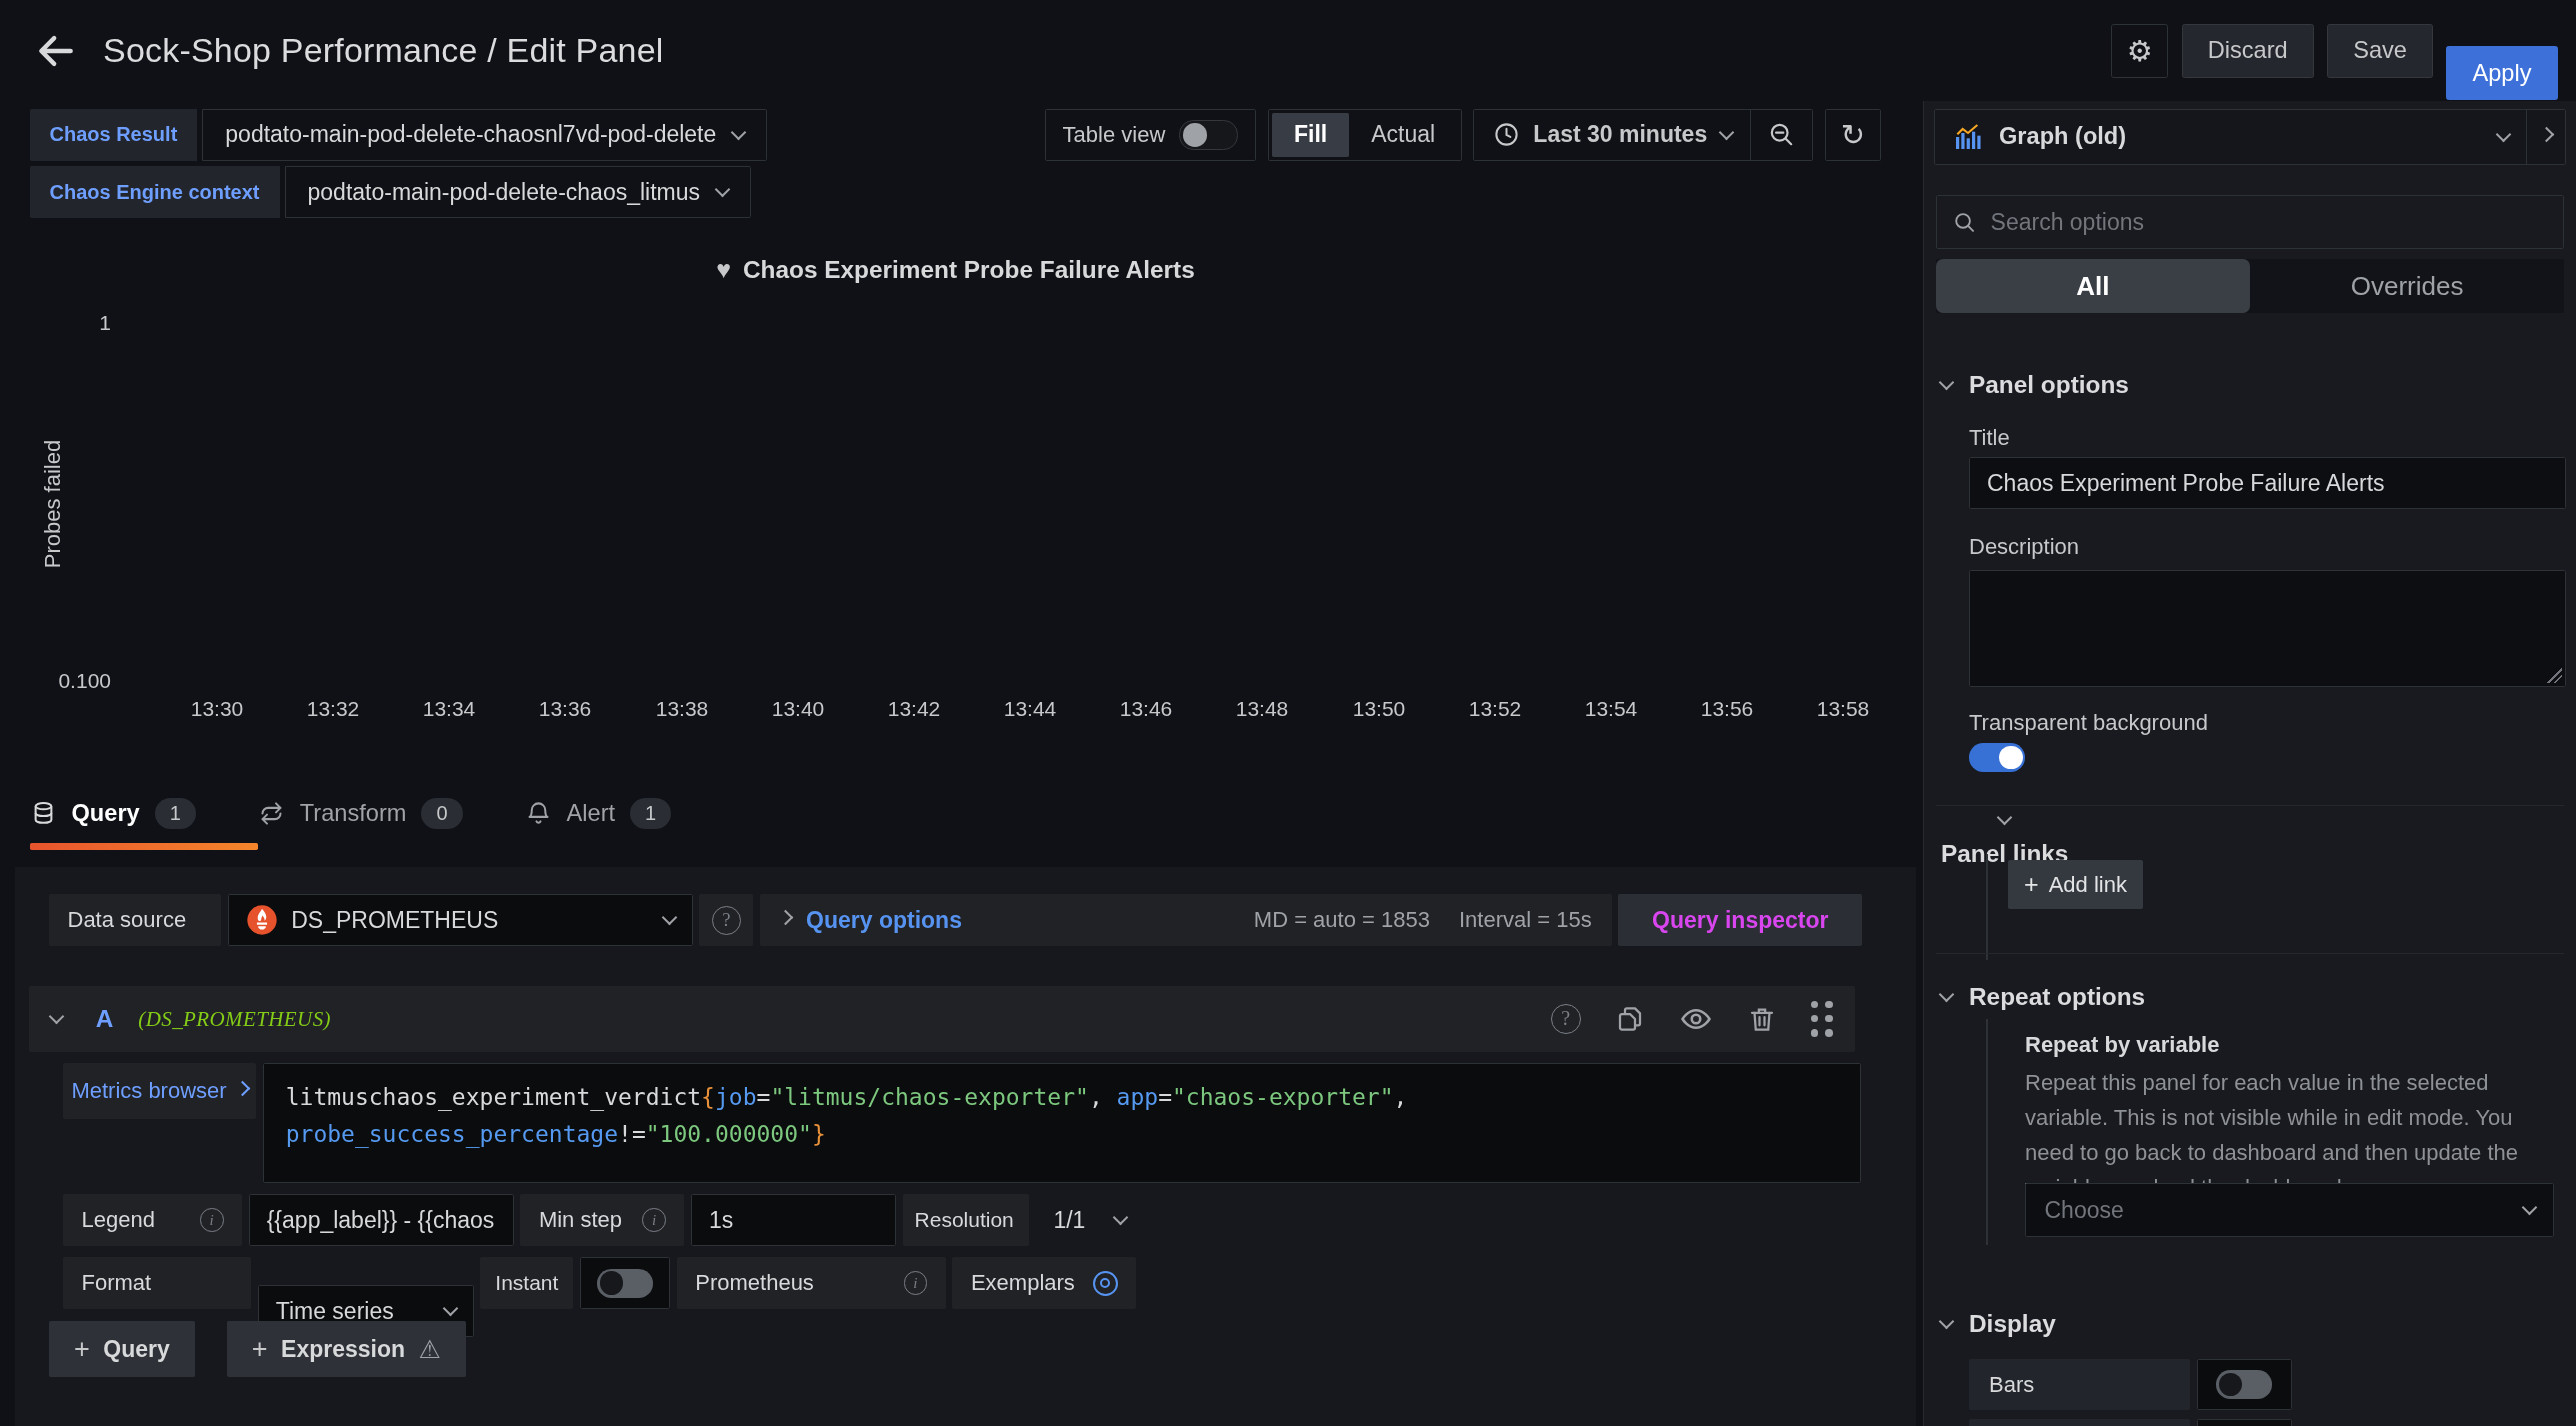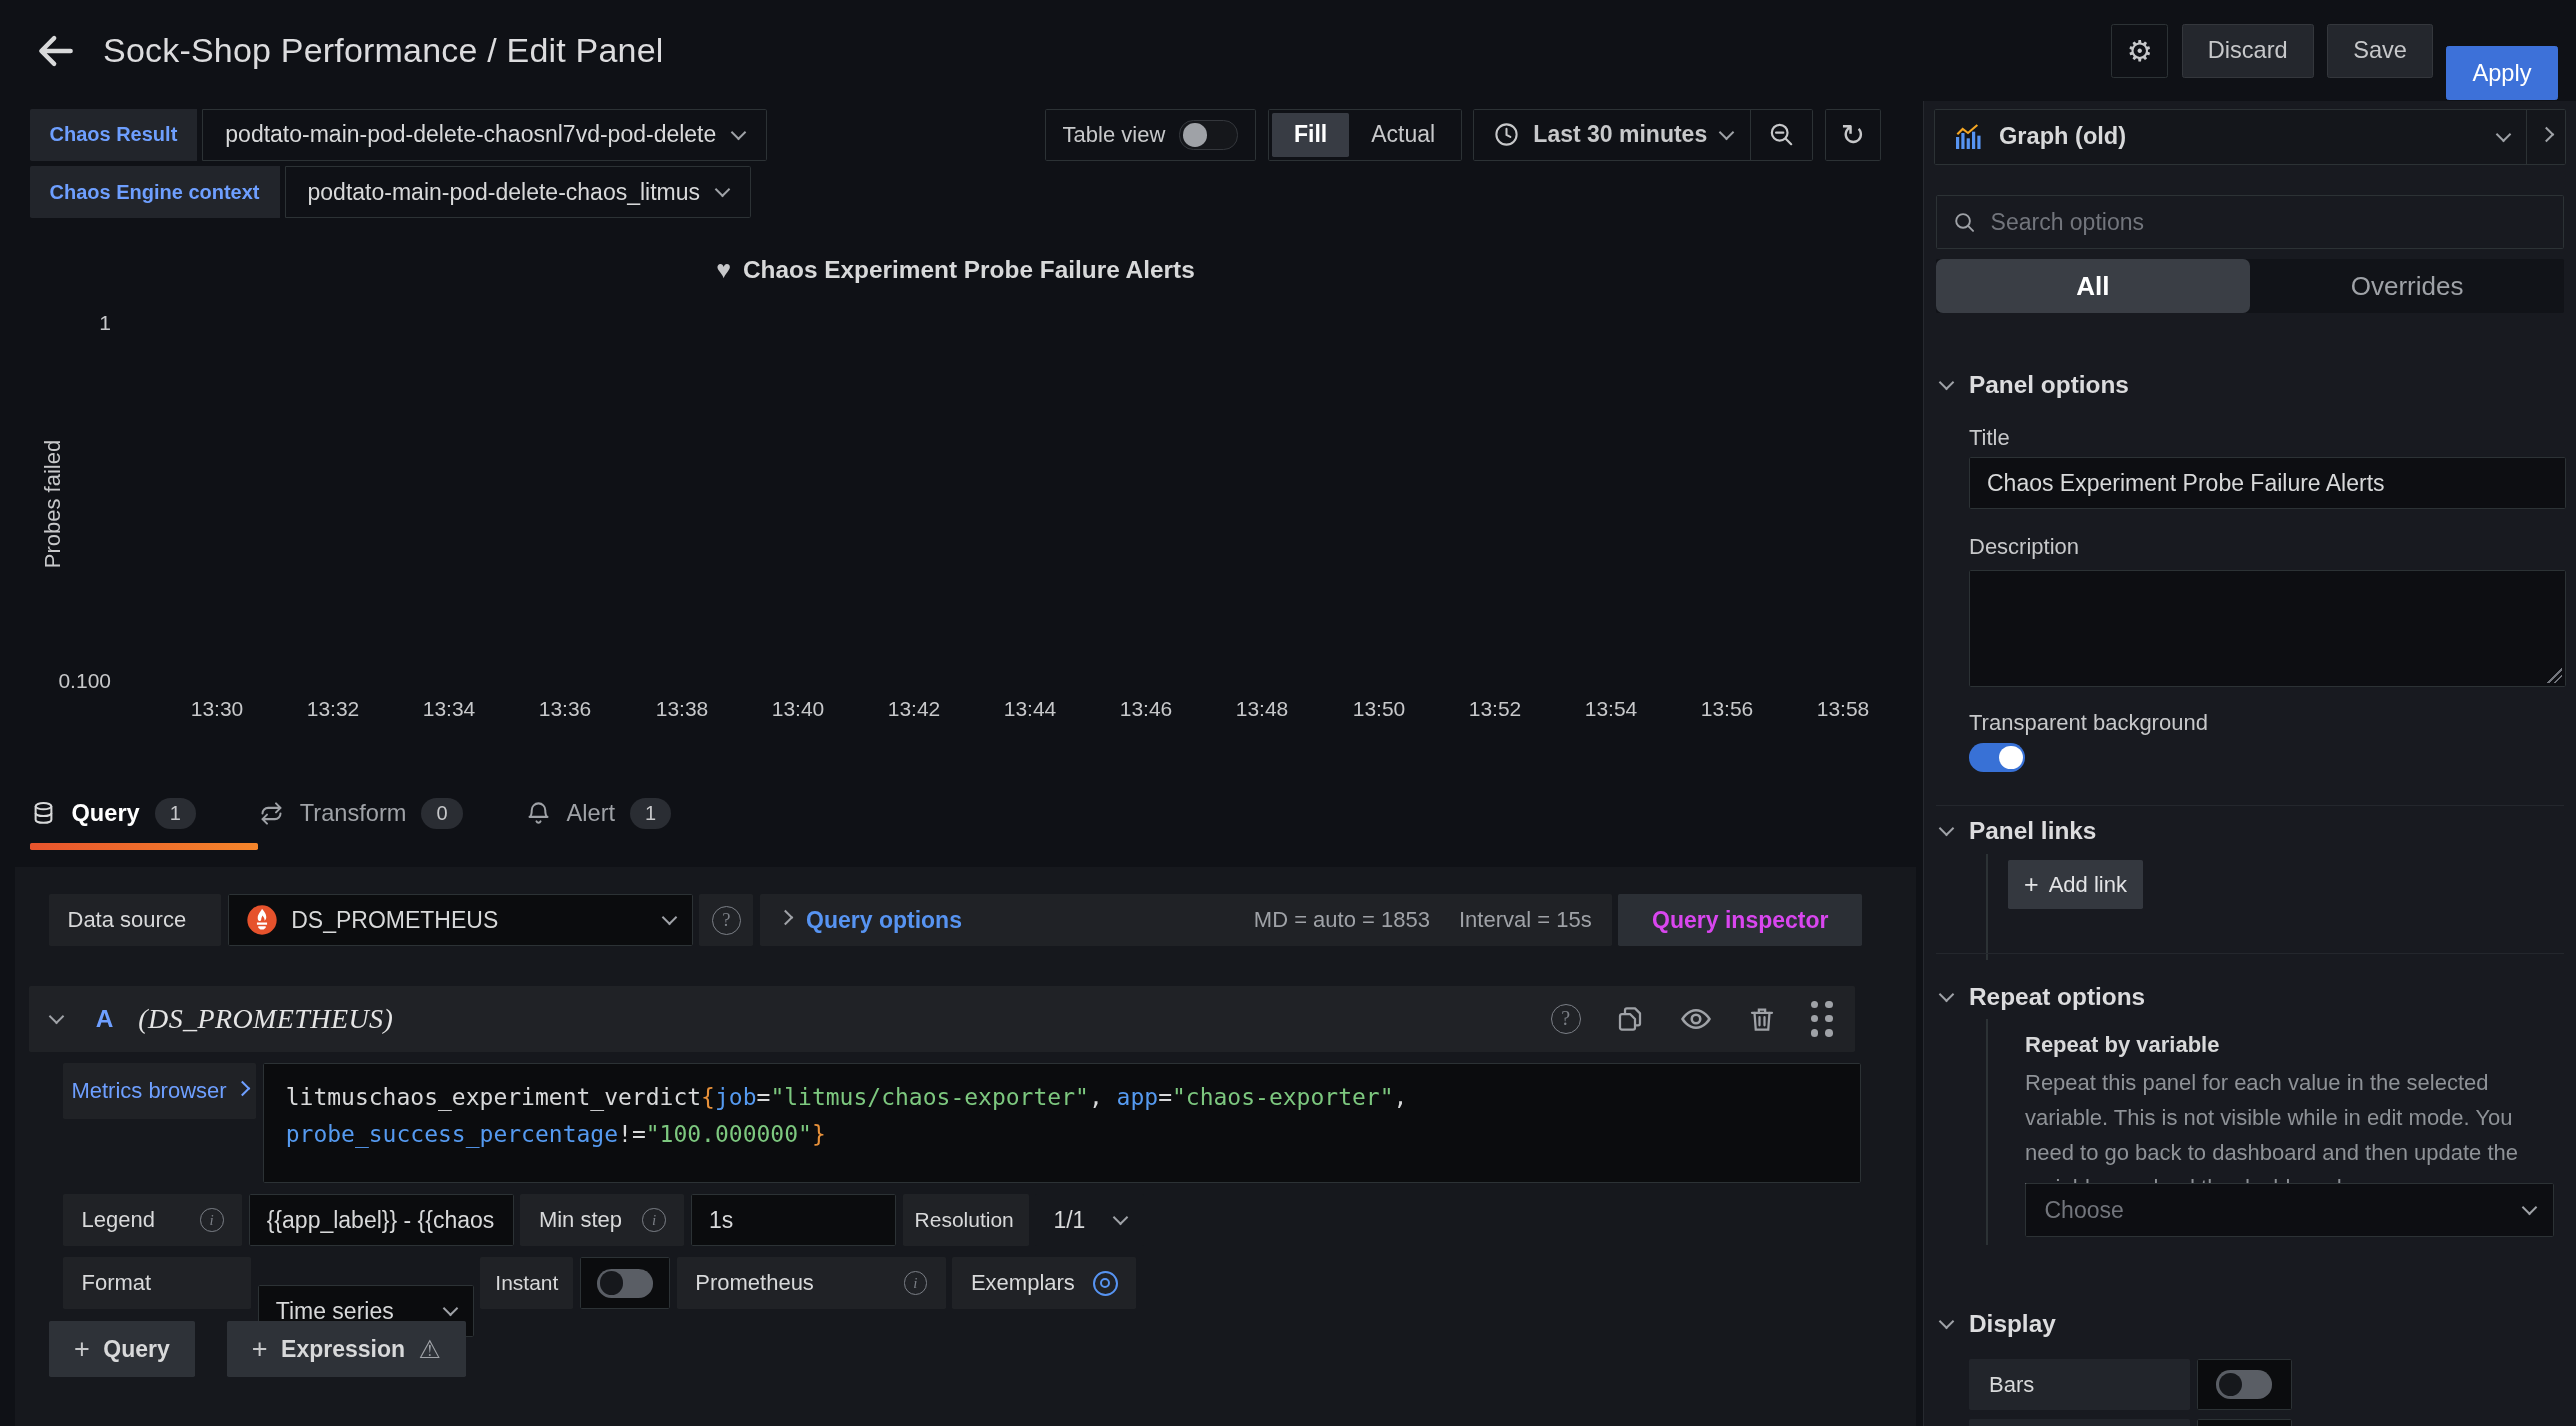--- a/index.html
+++ b/index.html
@@ -76,21 +76,21 @@
   .help-box { width:54px; height:52px; background:#202226; border-radius:1.7px; display:flex; align-items:center; justify-content:center; cursor:pointer; }
   .opts-bar { flex:1; height:52px; background:#202226; border-radius:1.7px; display:flex; align-items:center; padding:0 20px; cursor:pointer; }
   .opts-link { color:#5794f2; font-size:23px; font-weight:600; margin-left:15px; }
   .opts-stats { margin-left:auto; display:flex; gap:29px; font-size:22px; color:#9fa2a7; }
   .inspector-btn { width:244px; height:52px; background:#2b2f35; border-radius:1.7px; display:flex; align-items:center;
     justify-content:center; font-size:23px; font-weight:600; color:#d946ef; cursor:pointer; }
 
   .qcard-header { position:absolute; top:119px; left:14.3px; right:61px; height:66px; background:#202226;
     border-radius:1.7px; display:flex; align-items:center; padding:0 22px; gap:25px; }
   .ref-id { color:#6e9fff; font-size:24.4px; font-weight:700; margin-left:8.4px; }
-  .ref-ds { color:#e5e5e5; font-size:28px; font-style:italic; font-family:"Liberation Serif","DejaVu Serif",serif; letter-spacing:0.4px; }
+  .ref-ds { color:#84cc16; font-size:21px; font-style:italic; font-family:"Liberation Serif","DejaVu Serif",serif; letter-spacing:0.4px; }
   .qcard-icons { margin-left:auto; display:flex; align-items:center; gap:34px; color:#9fa2a7; }
   .qicon { cursor:pointer; display:flex; align-items:center; }
   .grip { display:grid; grid-template-columns:repeat(2,8.4px); grid-auto-rows:8.4px; gap:5.9px; }
   .grip i { width:7.6px; height:7.6px; border-radius:50%; background:#9fa2a7; }
 
   .editor-row { position:absolute; top:196px; left:48px; right:55px; display:flex; align-items:flex-start; gap:6.7px; }
   .mb-label { width:193px; height:56px; background:#202226; border-radius:1.7px; display:flex; align-items:center;
     justify-content:center; gap:10px; color:#6e9fff; font-size:22px; font-weight:500; cursor:pointer; }
   .code-box { flex:1; min-height:120px; background:#0b0c0e; border:0.8px solid #2c3235; border-radius:1.7px;
     padding:15px 22px; font-family:"DejaVu Sans Mono","Liberation Mono",monospace; font-size:23px; line-height:37px; cursor:text; }
@@ -477,21 +477,21 @@
       <input class="side-input" style="top: 120px; left: 45px; right: 11.8px; width: 597px; height: 52px;" value="Chaos Experiment Probe Failure Alerts">
       <div class="sub-label" style="top:197px; left:45px;">Description</div>
       <div class="side-input" style="top:233px; left:45px; width:597px; height:117px;">
         <span class="resize-corner"></span>
       </div>
       <div class="sub-label" style="top:373px; left:45px;">Transparent background</div>
       <span class="toggle on" style="position:absolute; top:406px; left:45px;"></span>
 
       <div class="divider" style="top:468px;"></div>
 
-      <div class="sec-h" style="top:480px;">
+      <div class="sec-h" style="top:480px;flex-direction:column;">
         <span class="chv"></span>
         <span>Panel links</span>
       </div>
       <div class="guide" style="top:517px; height:106px;"></div>
       <div class="addlink-btn" style="top:523px;">
         <span class="plus" style="font-size:25px;">+</span>
         <span>Add link</span>
       </div>
 
       <div class="divider" style="top:616px;"></div>

